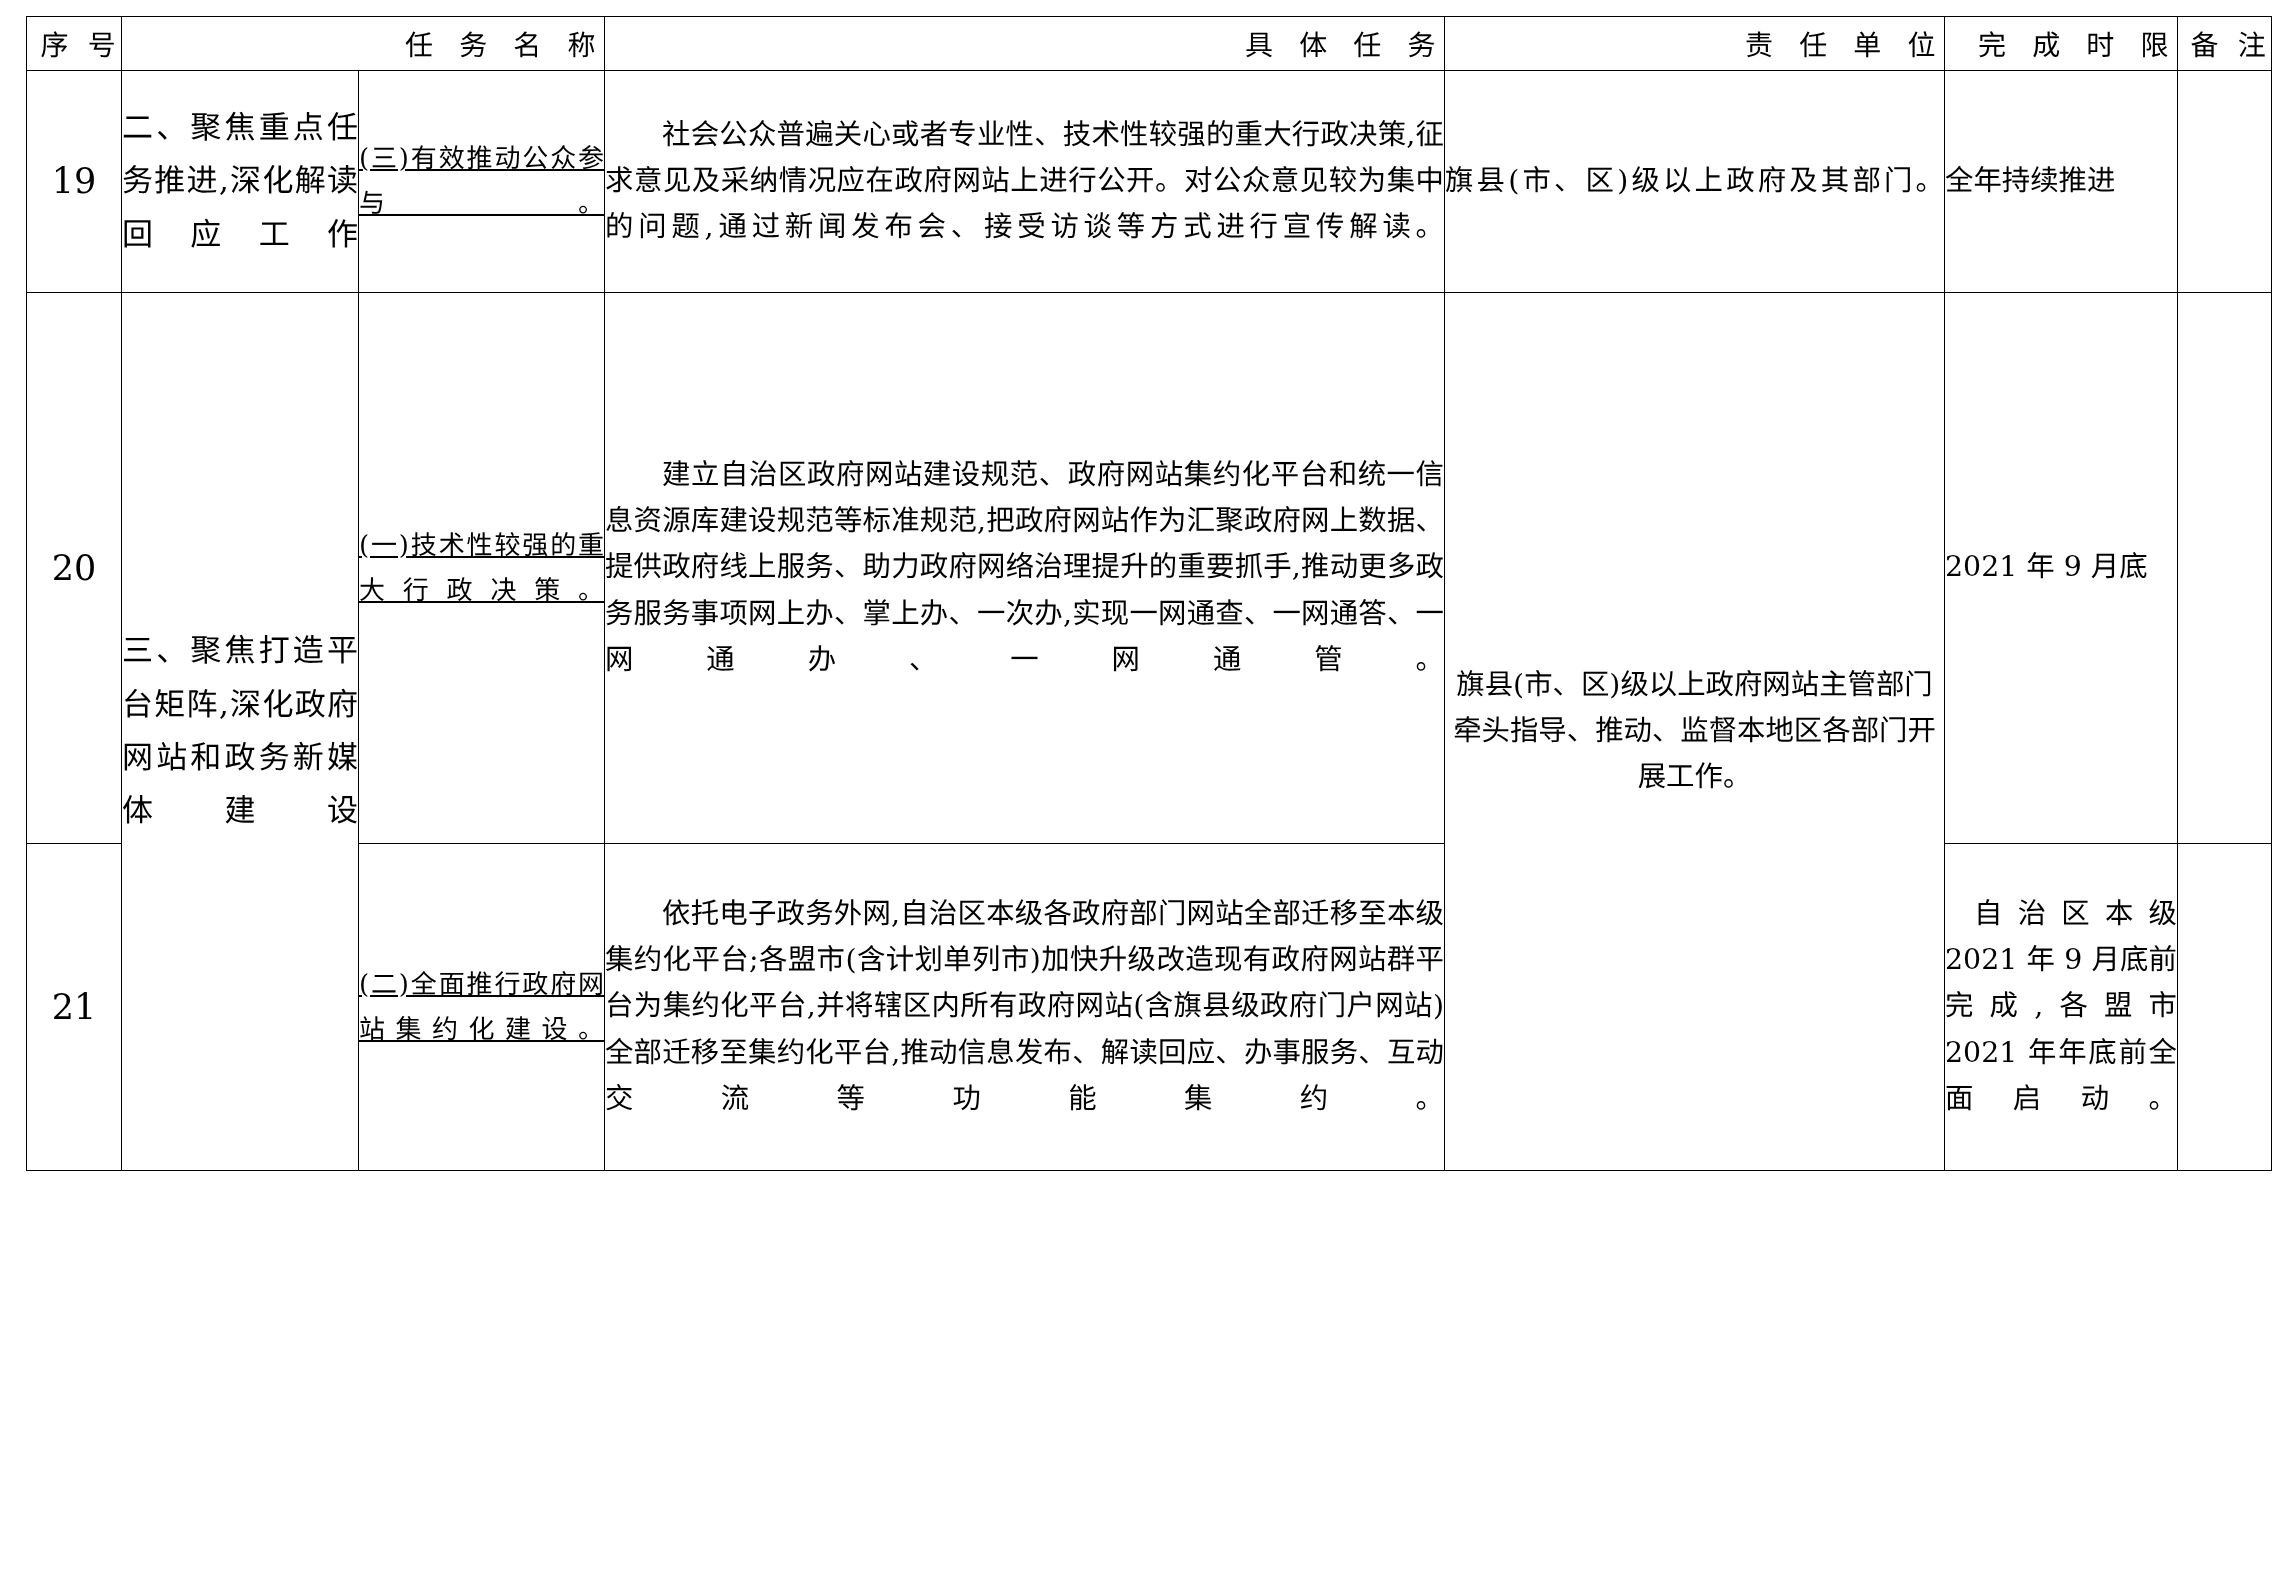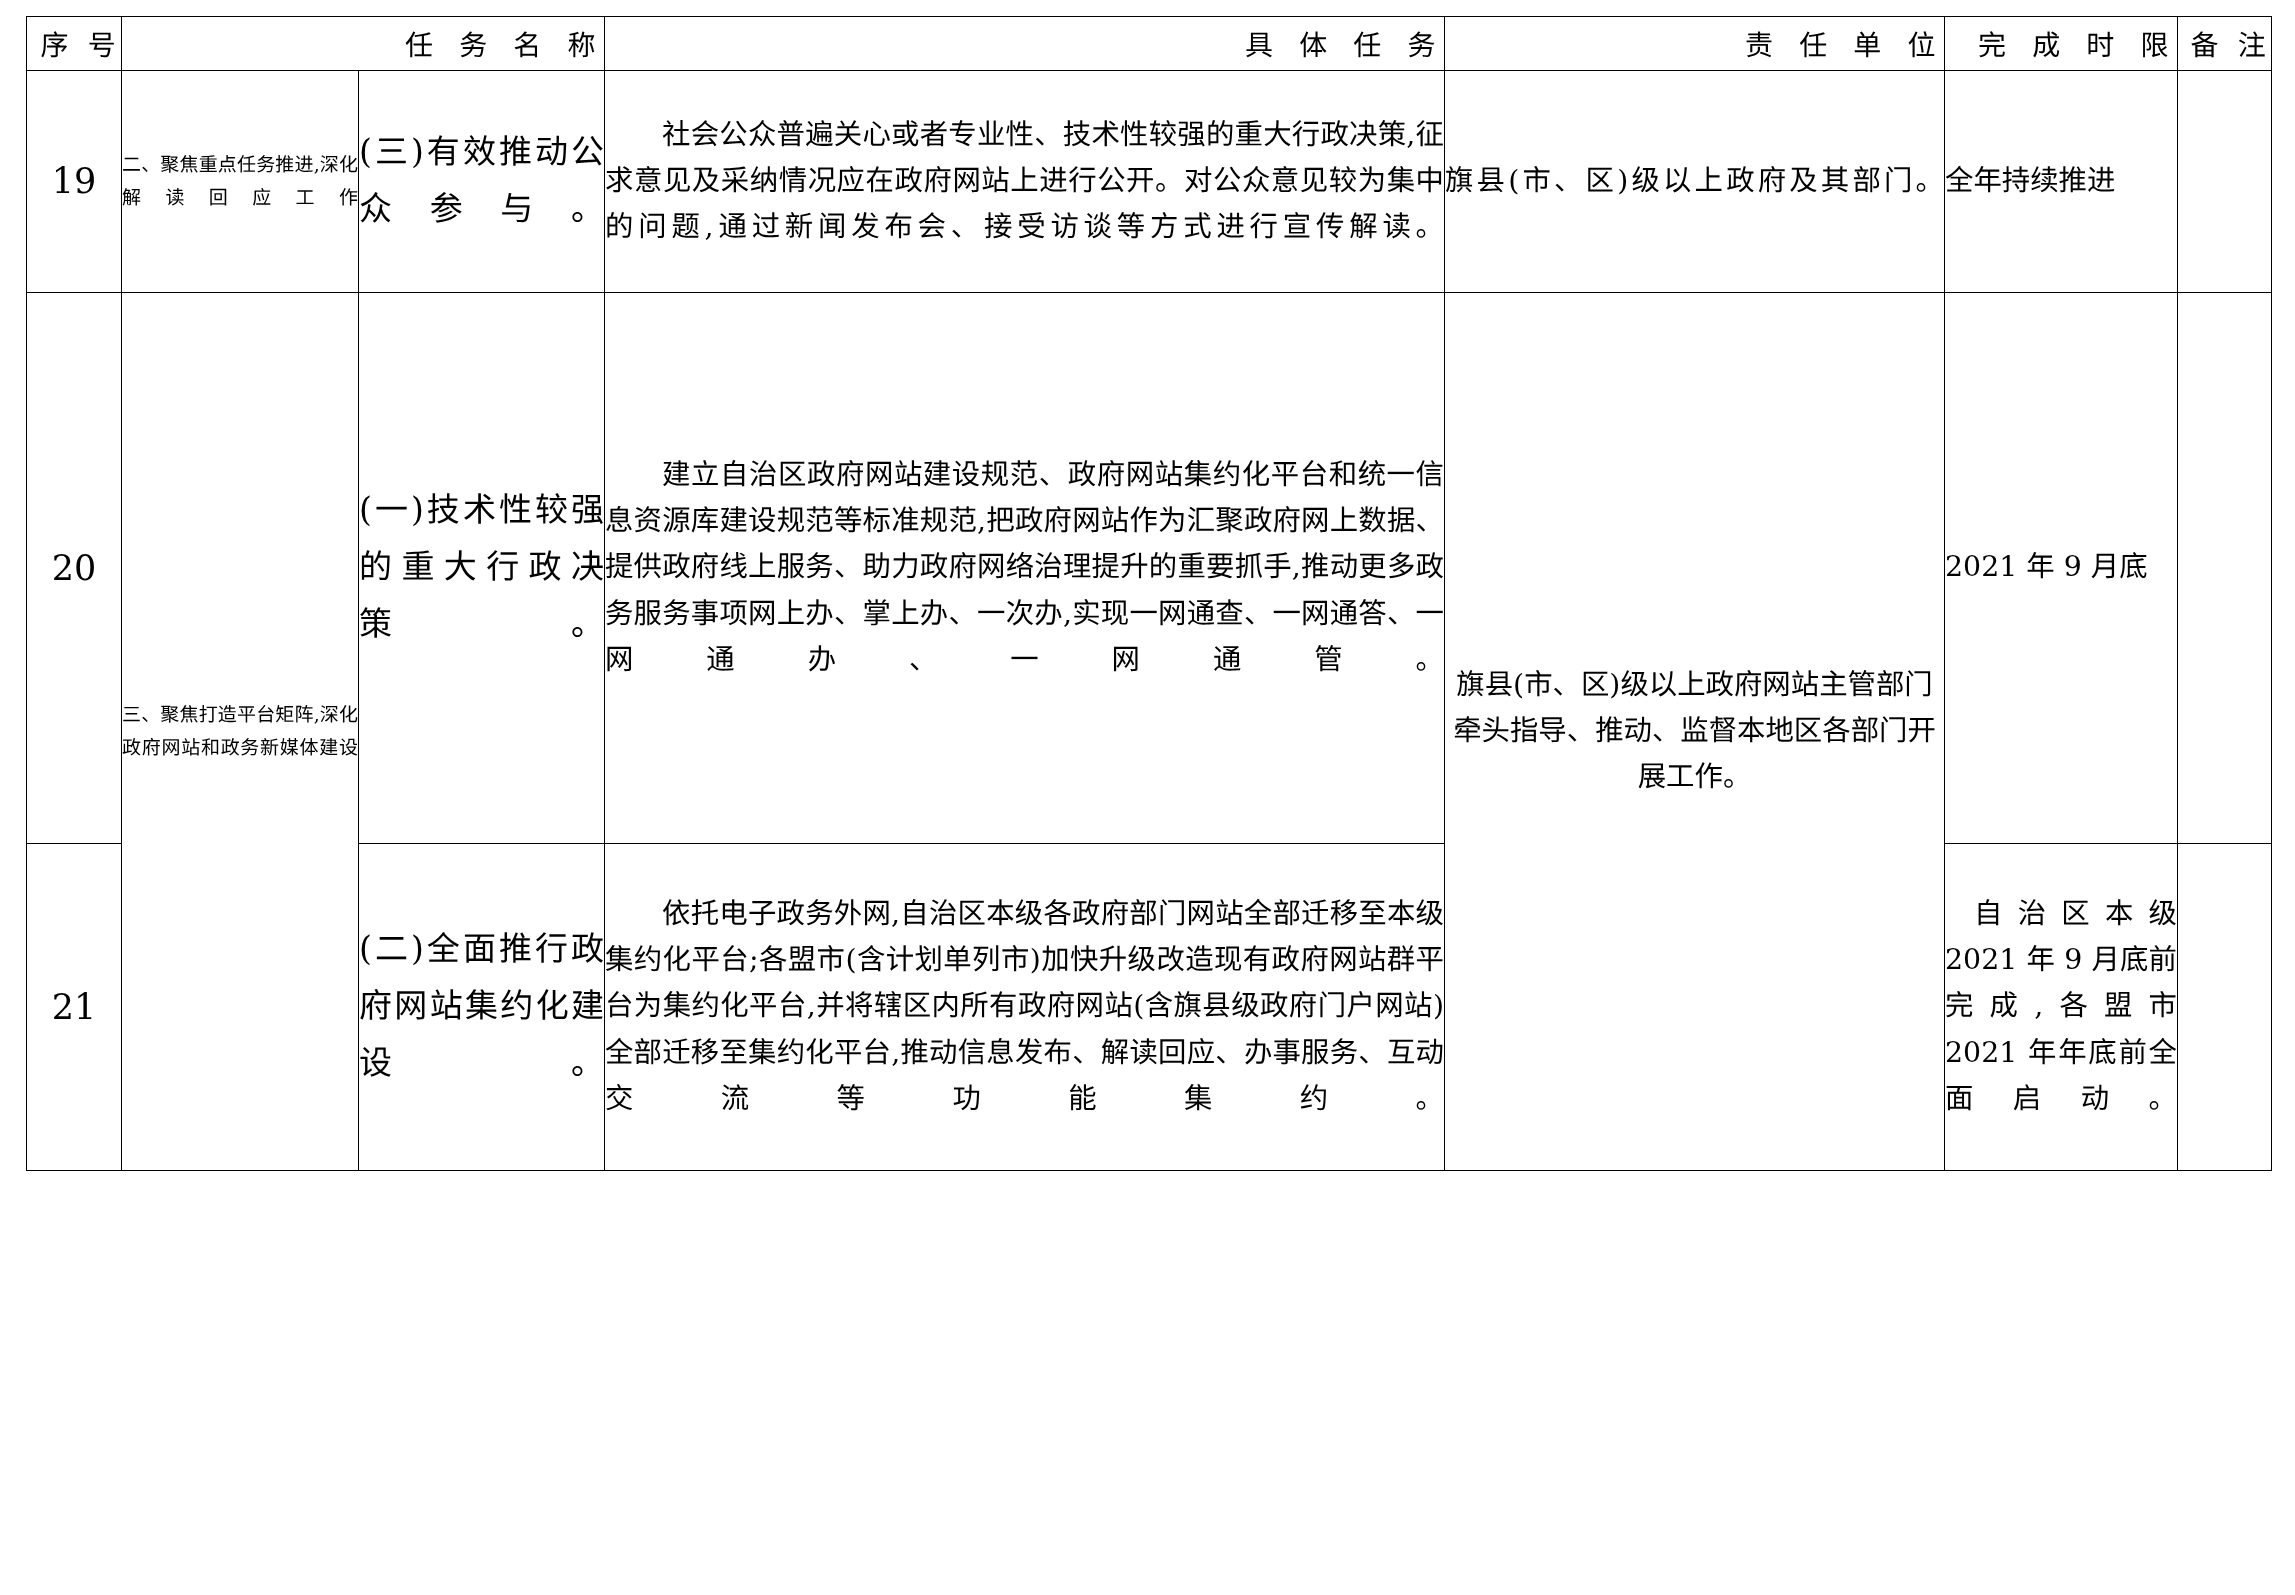--- a/index.html
+++ b/index.html
@@ -52,32 +52,33 @@
   col.c-unit    { width: 500px; }
   col.c-time    { width: 233px; }
   col.c-remark  { width: 94px; }
 
   
   .num {
     text-align: center;
     font-size: 35px;
   }
   .group-cell {
-    font-size: 19px;
+    font-size: 31px;
     line-height: 1.72;
     text-align: justify;
     text-align-last: justify;
     padding: 8.6px 13.8px 8.6px 13.8px;
   }
   .task-cell {
-    font-size: 33px;
+    font-size: 26px;
     line-height: 1.72;
     text-align: justify;
     text-align-last: justify;
     padding: 8.6px 12px 8.6px 12px;
+    text-decoration: underline;
   }
   .detail-cell {
     font-size: 28.4px;
     line-height: 1.62;
     text-align: justify;
     text-align-last: justify;
     padding: 12px 15.5px 12px 19px;
     text-indent: 57px;
   }
   .unit-cell {

